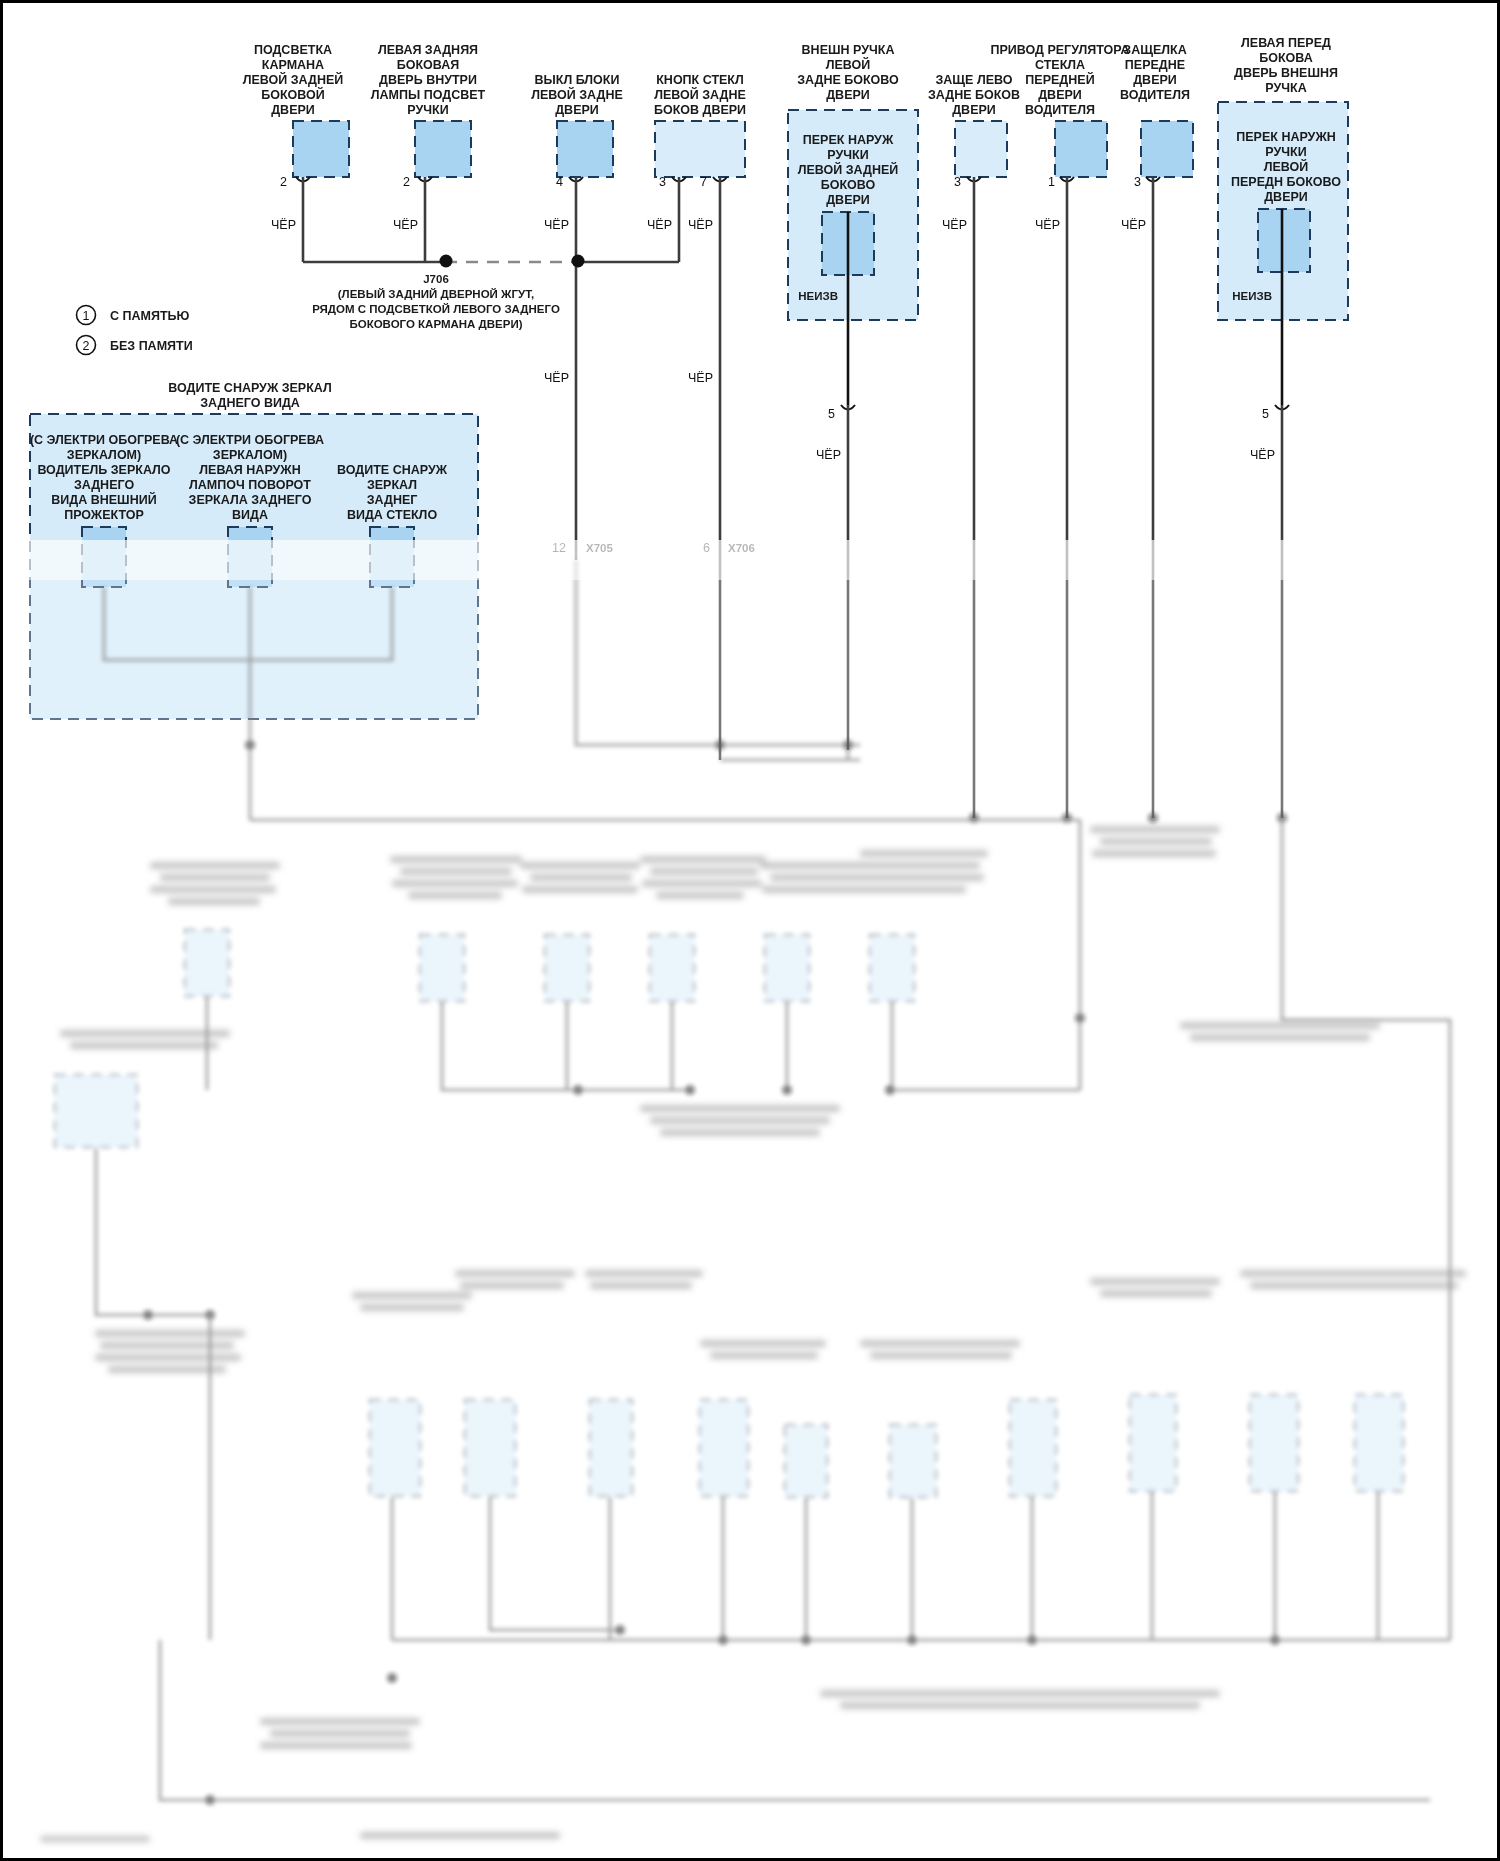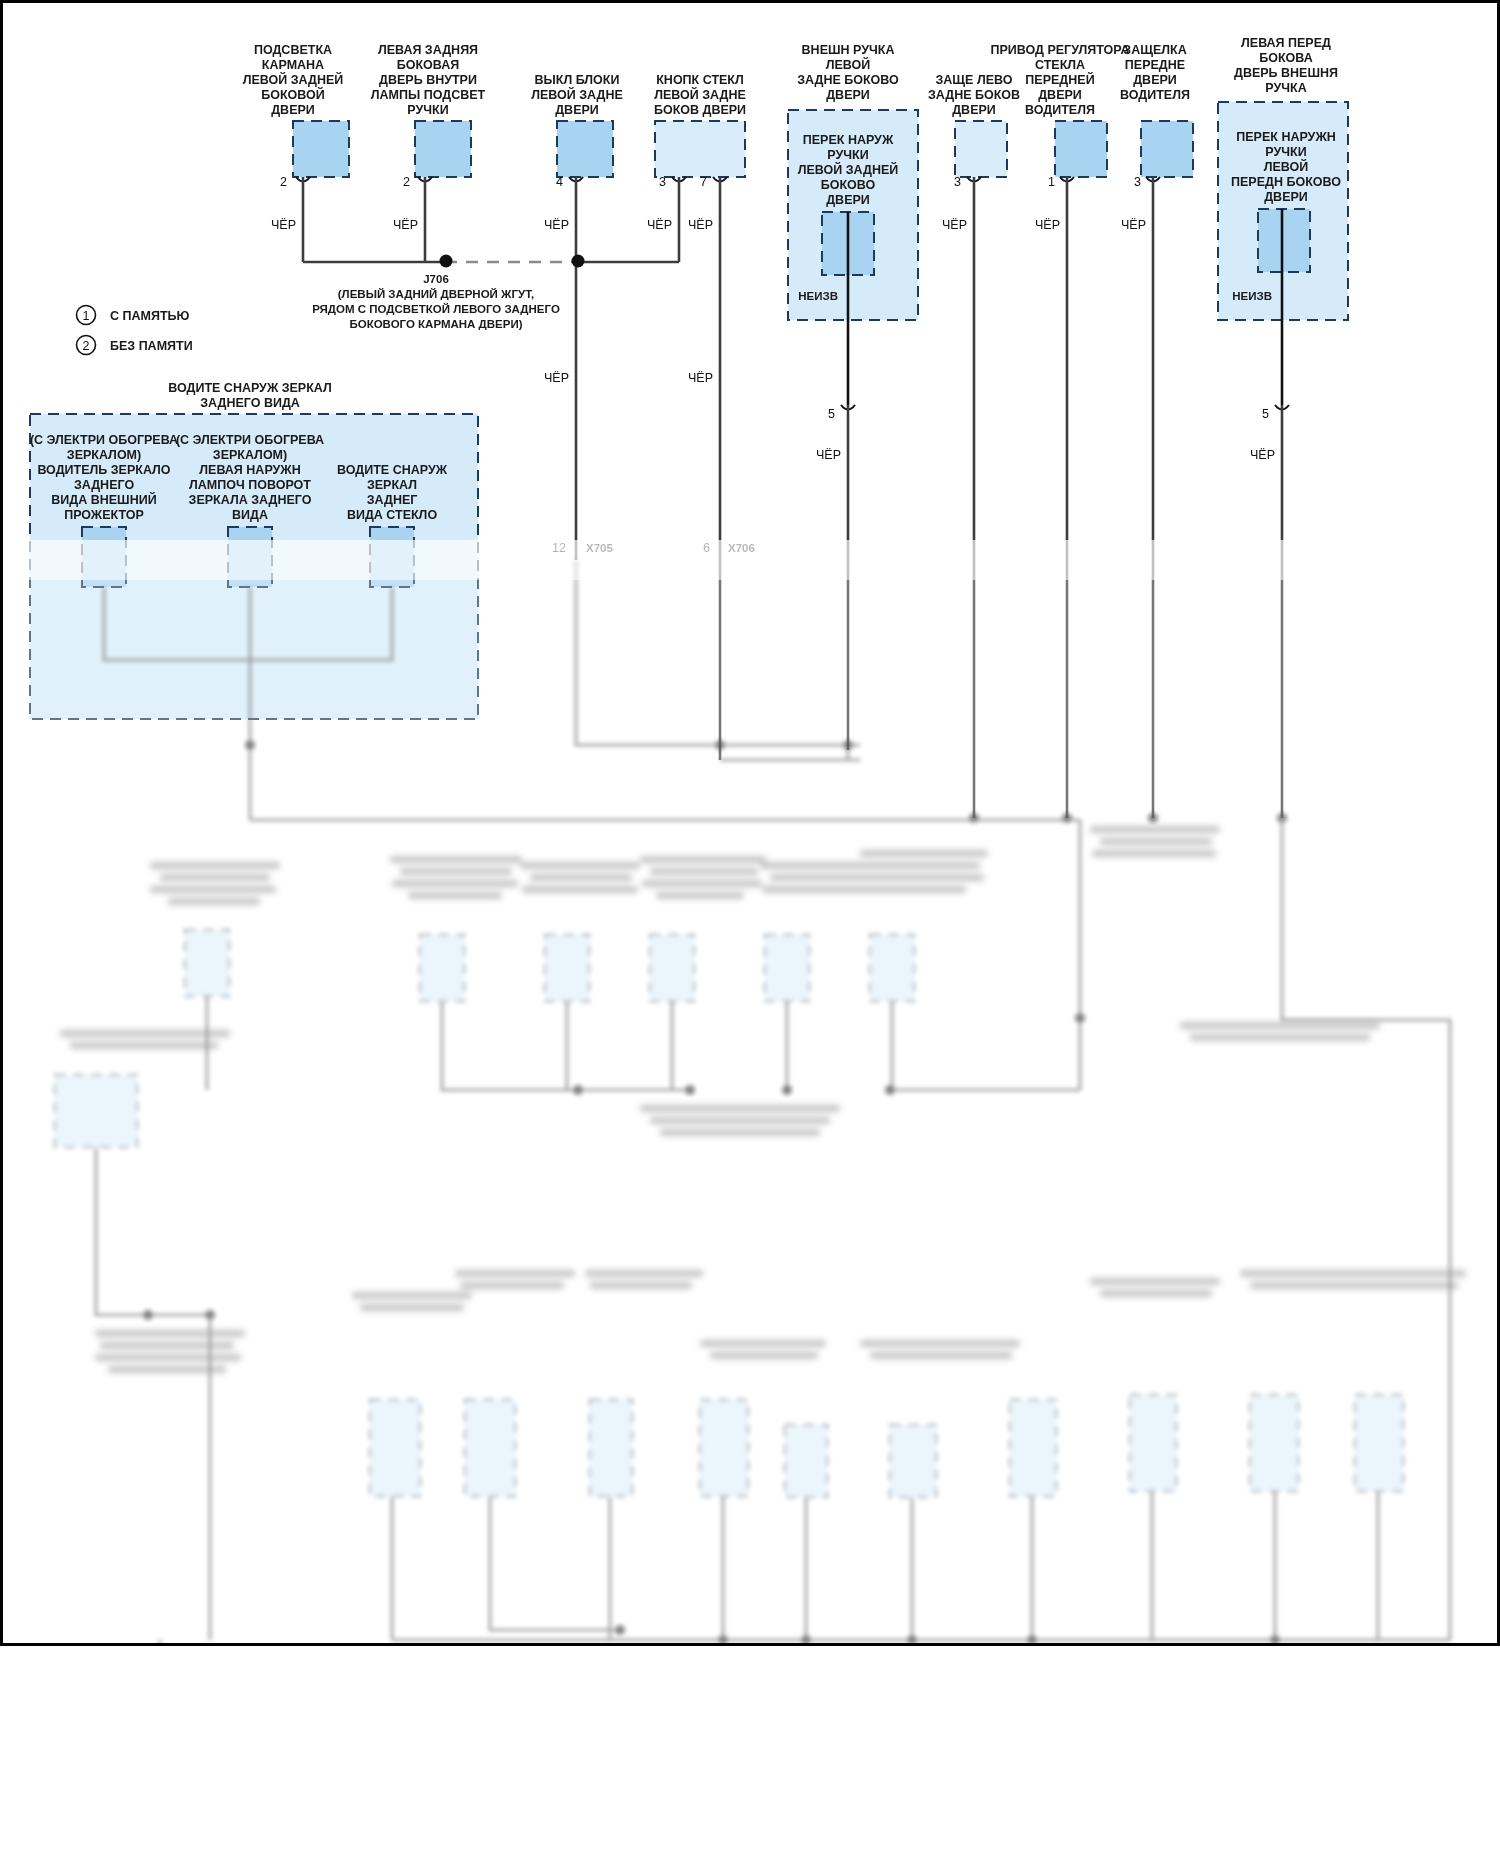--- a/index.html
+++ b/index.html
@@ -1,17 +1,17 @@
 <!DOCTYPE html>
 <html><head>
 <meta charset="utf-8">
 <style>
   html,body{margin:0;padding:0;background:#ffffff;}
   body{font-family:"Liberation Sans","DejaVu Sans",sans-serif;}
-  #page{position:relative;width:1500px;height:1646px;background:#fff;overflow:hidden;}
+  #page{position:relative;width:1500px;height:1861px;background:#fff;overflow:hidden;}
   #frame{position:absolute;inset:0;border:3px solid #000;box-sizing:border-box;}
   svg{position:absolute;left:0;top:0;width:1500px;height:1861px;}
   .lbl{font-size:12.5px;font-weight:bold;fill:#1a1a1a;font-family:"Liberation Sans","DejaVu Sans",sans-serif;}
   .lbl-s{font-size:11.5px;font-weight:bold;fill:#1a1a1a;font-family:"Liberation Sans","DejaVu Sans",sans-serif;}
   .pin{font-size:12.5px;fill:#111;font-family:"Liberation Sans","DejaVu Sans",sans-serif;}
   .wirelbl{font-size:12.5px;fill:#111;font-family:"Liberation Sans","DejaVu Sans",sans-serif;}
   .legendtxt{font-size:12.5px;font-weight:bold;fill:#1a1a1a;font-family:"Liberation Sans","DejaVu Sans",sans-serif;}
   .box-fill-a{fill:#a8d4f2;stroke:#1b3a5c;stroke-width:2;stroke-dasharray:11 7;}
   .box-fill-b{fill:#d8ecfa;stroke:#1b3a5c;stroke-width:2;stroke-dasharray:11 7;}
   .panel{fill:#d5ebfa;stroke:#1b3a5c;stroke-width:2;stroke-dasharray:11 7;}

